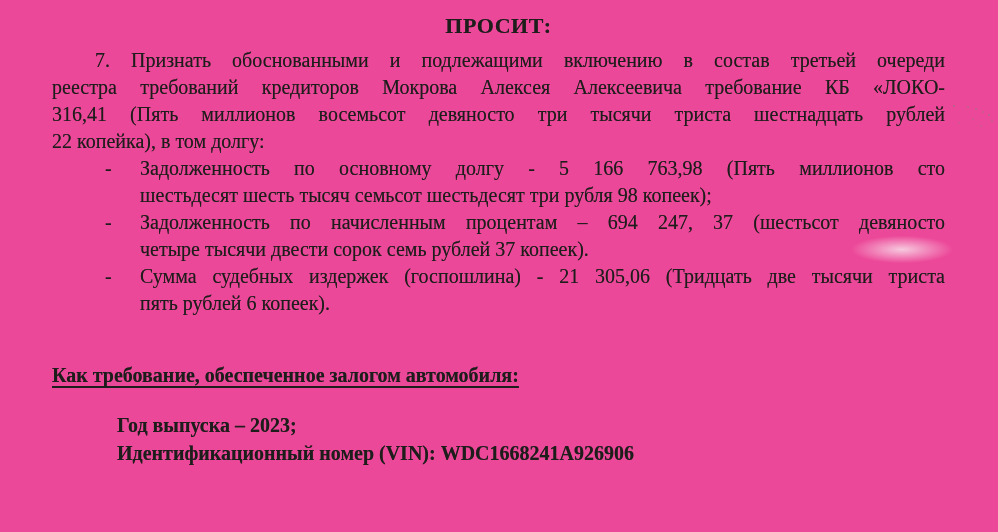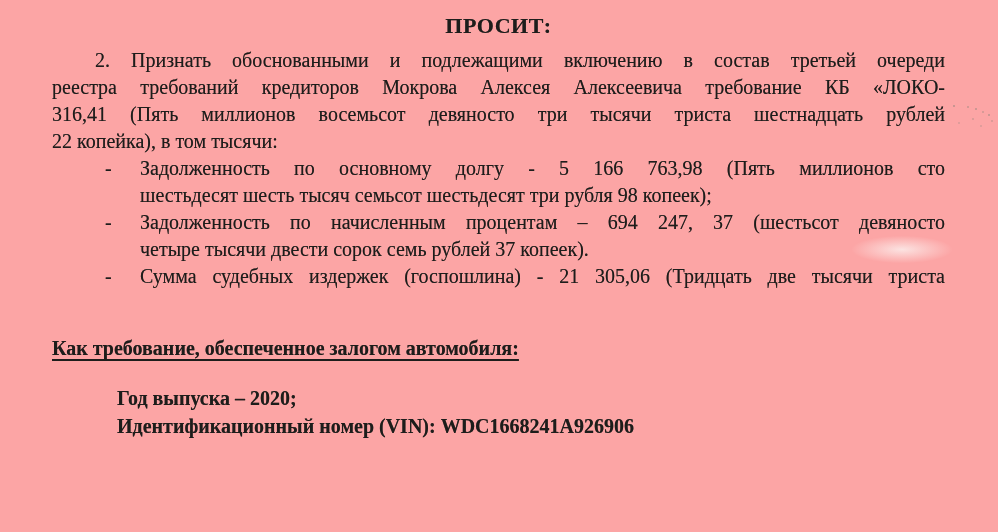--- a/index.html
+++ b/index.html
@@ -1,20 +1,20 @@
 <!DOCTYPE html>
 <html><head>
 <meta charset="utf-8">
 <style>
   html, body { margin: 0; padding: 0; background: #ffffff; }
   .page {
     position: relative;
     width: 998px;
     height: 532px;
-    background: #fca5a5;
+    background: #ec4899;
     overflow: hidden;
     font-family: "Liberation Serif", "DejaVu Serif", serif;
     color: #1d1d1b;
     text-shadow: 0 0 0.5px rgba(25,25,25,0.55);
   }
   .content { padding: 13px 53px 0 52px; }
 
   .title {
     text-align: center;
     font-weight: bold;
@@ -85,30 +85,30 @@
 </head>
 <body>
 
 <div class="page">
   <div class="content">
 
     <div class="title">ПРОСИТ:</div>
 
     <div class="para">
       <div class="line jline indent">
-        <span>2. Признать обоснованными и подлежащими включению в состав третьей очереди</span>
+        <span>7. Признать обоснованными и подлежащими включению в состав третьей очереди</span>
       </div>
       <div class="line jline">
         <span>реестра требований кредиторов </span><span class="b">Мокрова Алексея Алексеевича</span><span> требование КБ «ЛОКО-</span>
       </div>
       <div class="line jline">
         <span class="b">316,41 (Пять миллионов восемьсот девяносто три тысячи триста шестнадцать рублей</span>
       </div>
       <div class="line lline">
-        <span class="b">22 копейка),</span><span> в том тысячи:</span>
+        <span class="b">22 копейка),</span><span> в том долгу:</span>
       </div>
     </div>
 
     <div class="claims">
       <div class="claim">
         <span class="marker">-</span>
         <div class="ctext">
           <div class="line jline">Задолженность по основному долгу - 5 166 763,98 (Пять миллионов сто</div>
           <div class="line lline">шестьдесят шесть тысяч семьсот шестьдесят три рубля 98 копеек);</div>
         </div>
@@ -117,30 +117,31 @@
         <span class="marker">-</span>
         <div class="ctext">
           <div class="line jline">Задолженность по начисленным процентам – 694 247, 37 (шестьсот девяносто</div>
           <div class="line lline">четыре тысячи двести сорок семь рублей 37 копеек).</div>
         </div>
       </div>
       <div class="claim">
         <span class="marker">-</span>
         <div class="ctext">
           <div class="line jline">Сумма судебных издержек (госпошлина) - 21 305,06 (Тридцать две тысячи триста</div>
+          <div class="line lline">пять рублей 6 копеек).</div>
         </div>
       </div>
     </div>
 
     <div class="secured">
       <span class="heading-text">Как требование, обеспеченное залогом автомобиля:</span>
     </div>
 
     <div class="collateral">
-      <div class="line">Год выпуска – 2020;</div>
+      <div class="line">Год выпуска – 2023;</div>
       <div class="line">Идентификационный номер (VIN): WDC1668241A926906</div>
     </div>
 
   </div>
 
   <div class="pencil-dots"></div>
   <div class="fade-spot"></div>
 </div>
 
 </body></html>

